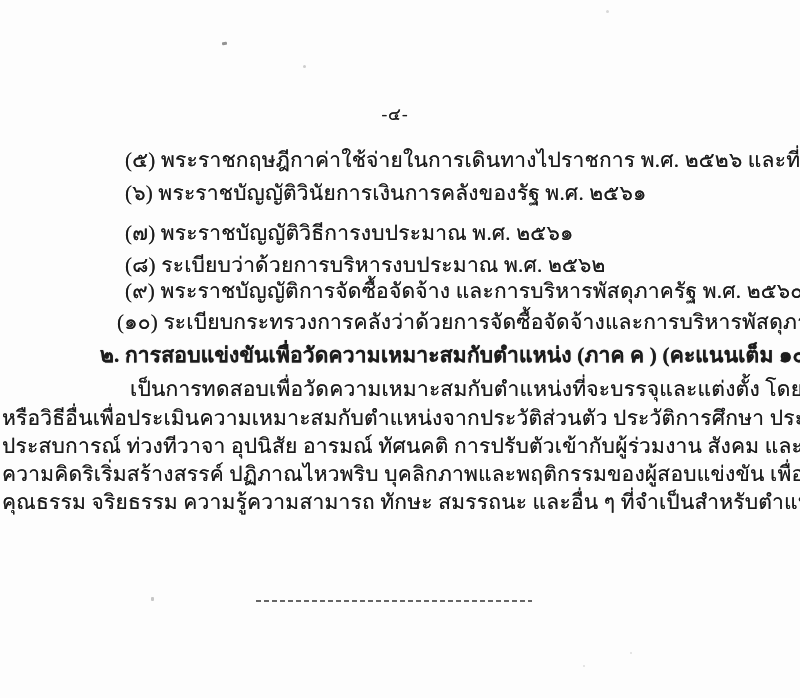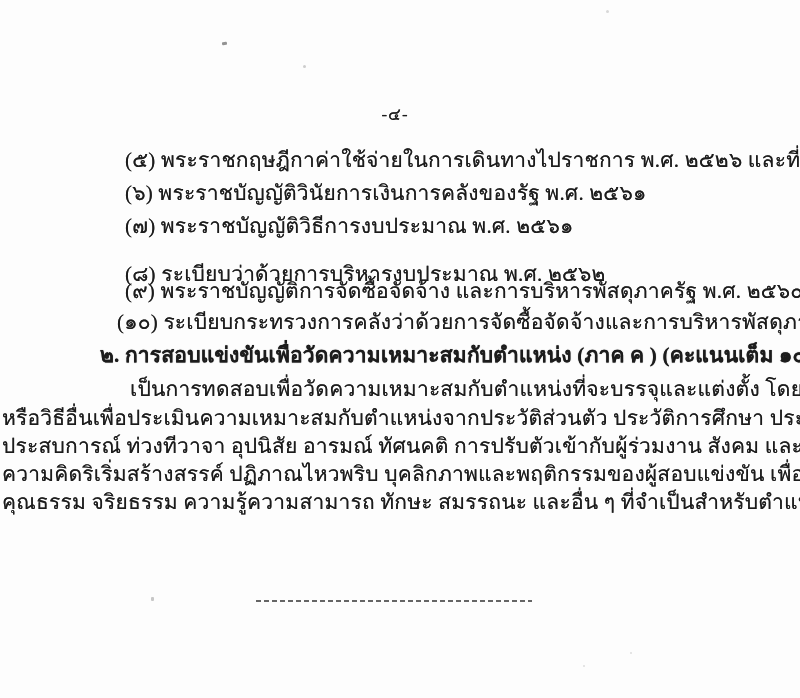--- a/index.html
+++ b/index.html
@@ -32,22 +32,22 @@
     width: 790px;
     text-align: center;
     font-size: 17px;
     letter-spacing: 1px;
     text-shadow: 0 0 0.5px rgba(20,20,20,0.7);
   }
   .ref-item     { left: 125px; }
   .ref-item-10  { left: 117px; }
   .ref-y-0 { top: 148px; }
   .ref-y-1 { top: 181px; }
-  .ref-y-2 { top: 214px; }
-  .ref-y-3 { top: 262px; }
+  .ref-y-2 { top: 221px; }
+  .ref-y-3 { top: 253px; }
   .ref-y-4 { top: 279px; }
   .ref-y-5 { top: 310px; }
   .section-heading {
     top: 343px;
     left: 100px;
     font-weight: bold;
     text-shadow: 0 0 0.7px rgba(10,10,10,0.9);
   }
   .para-indent { left: 130px; top: 377px; }
   .para-full   { left: 2px; }

